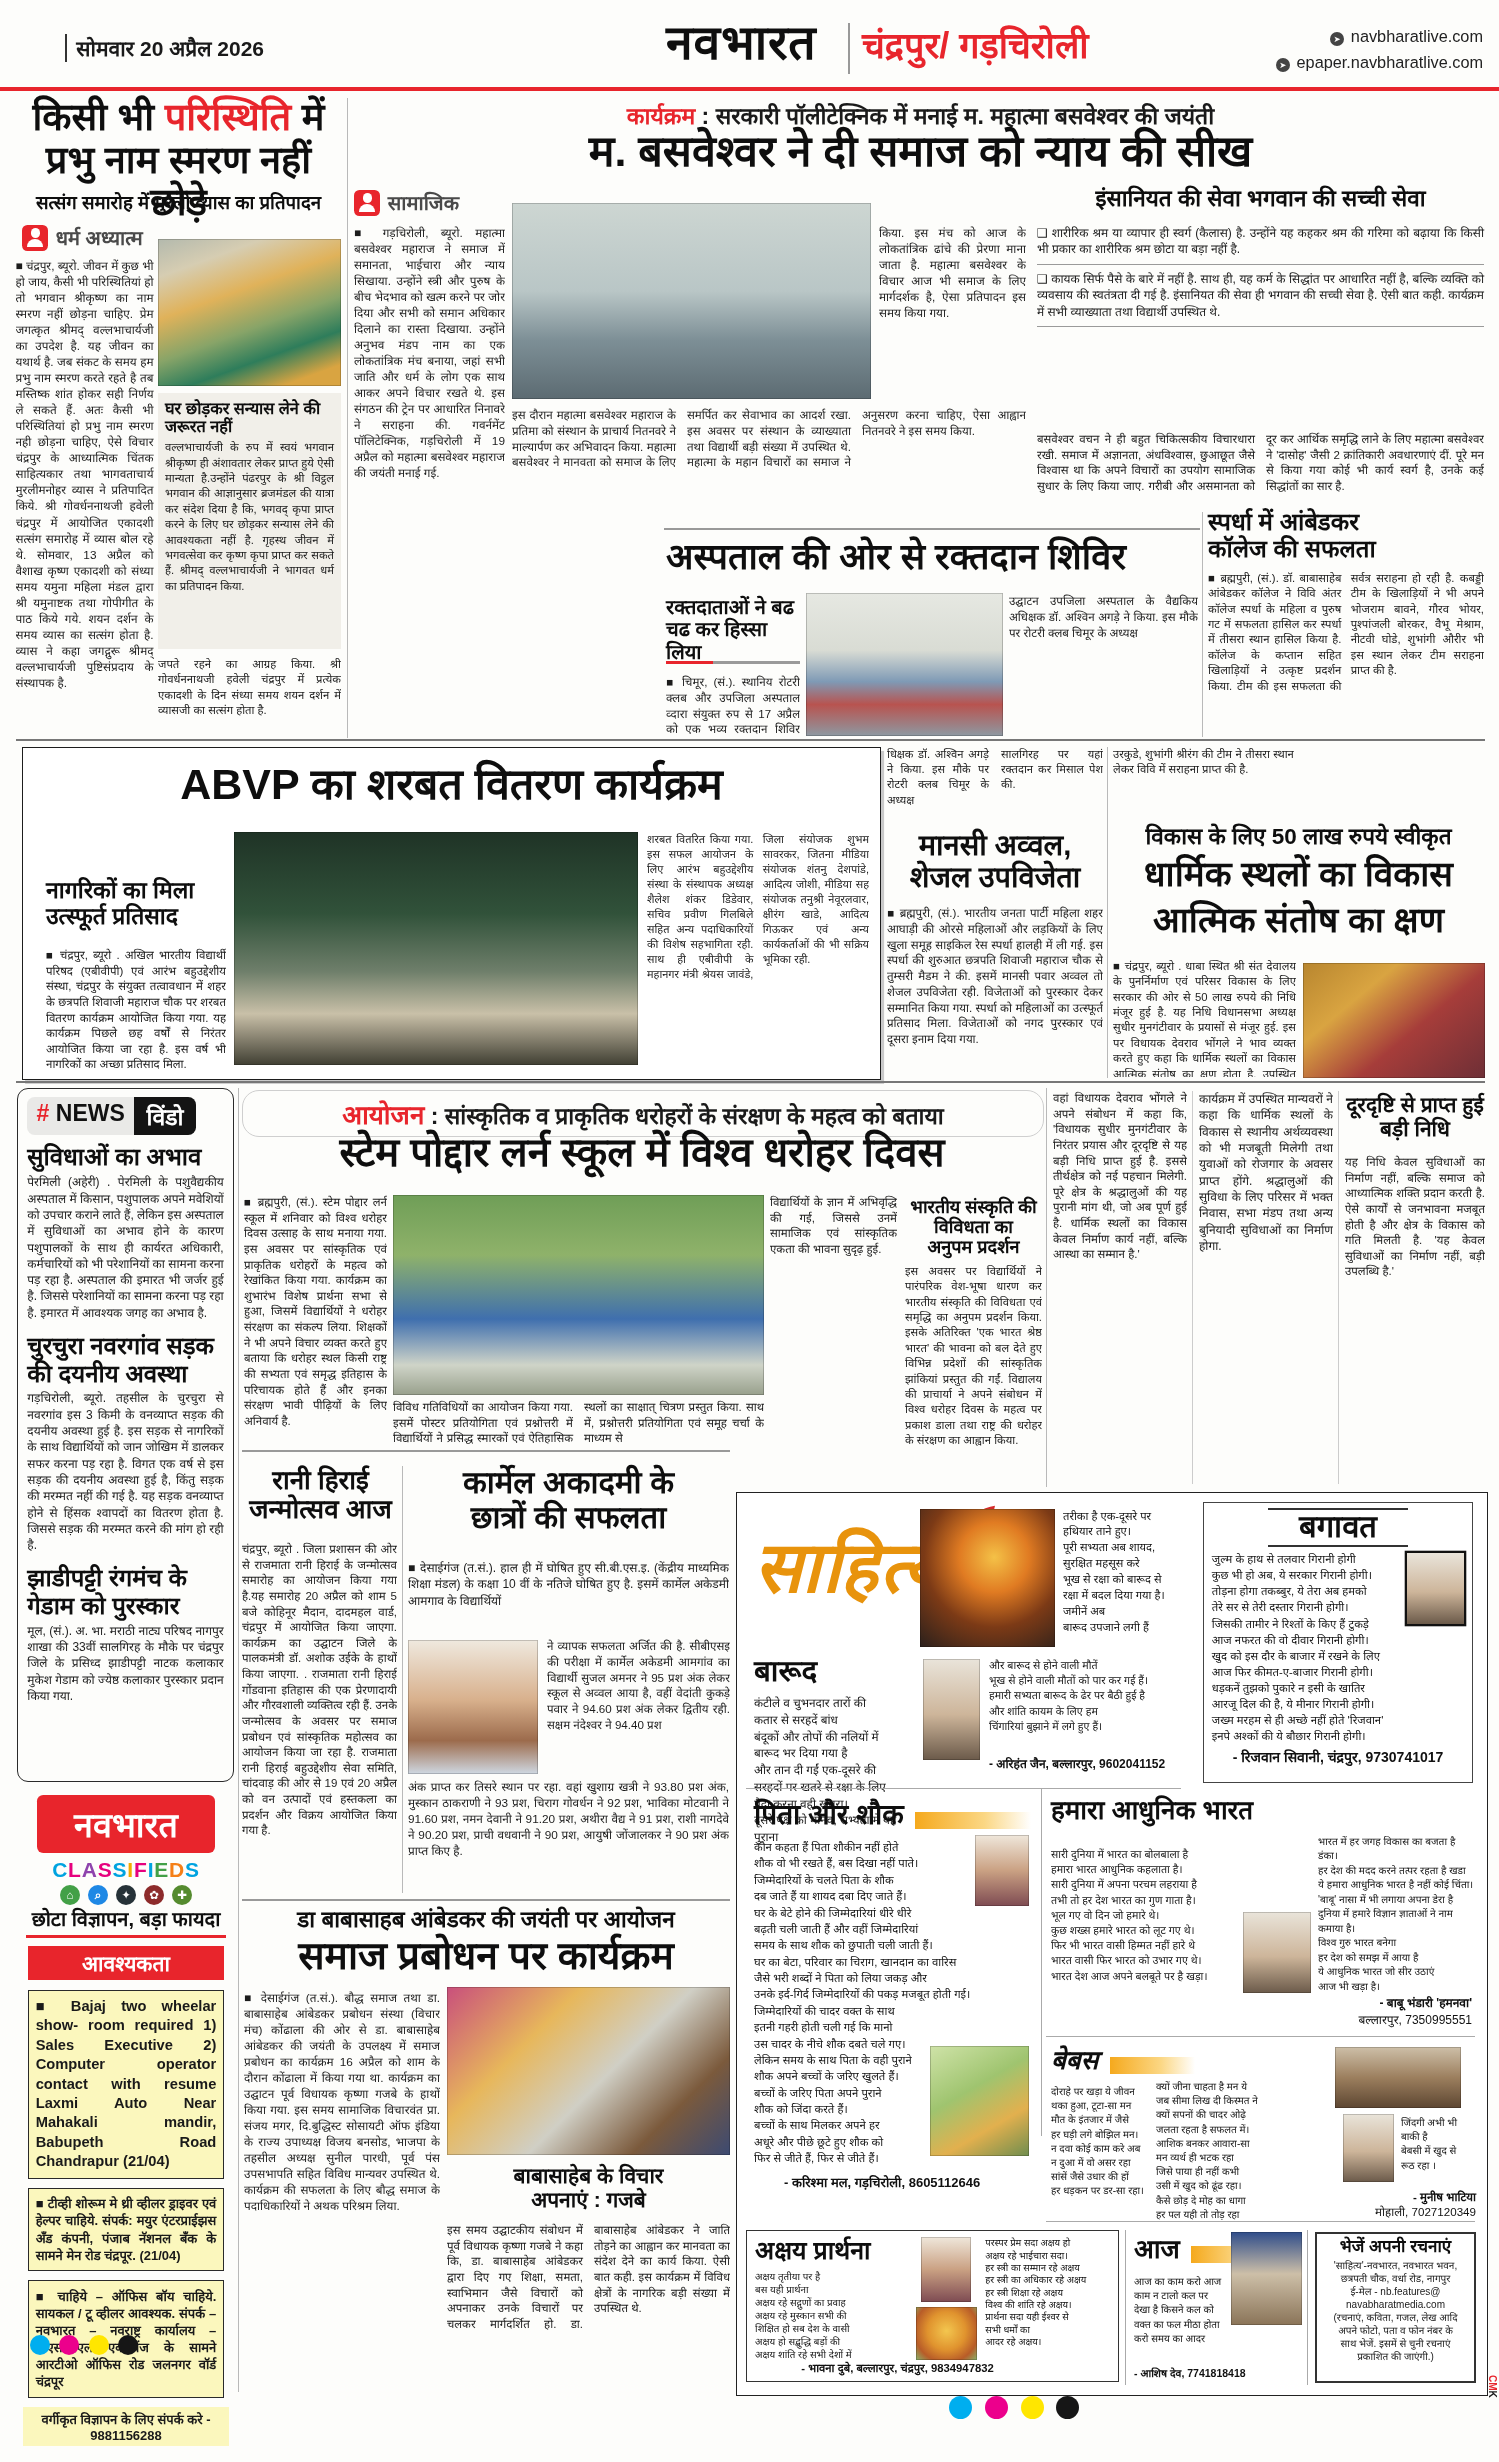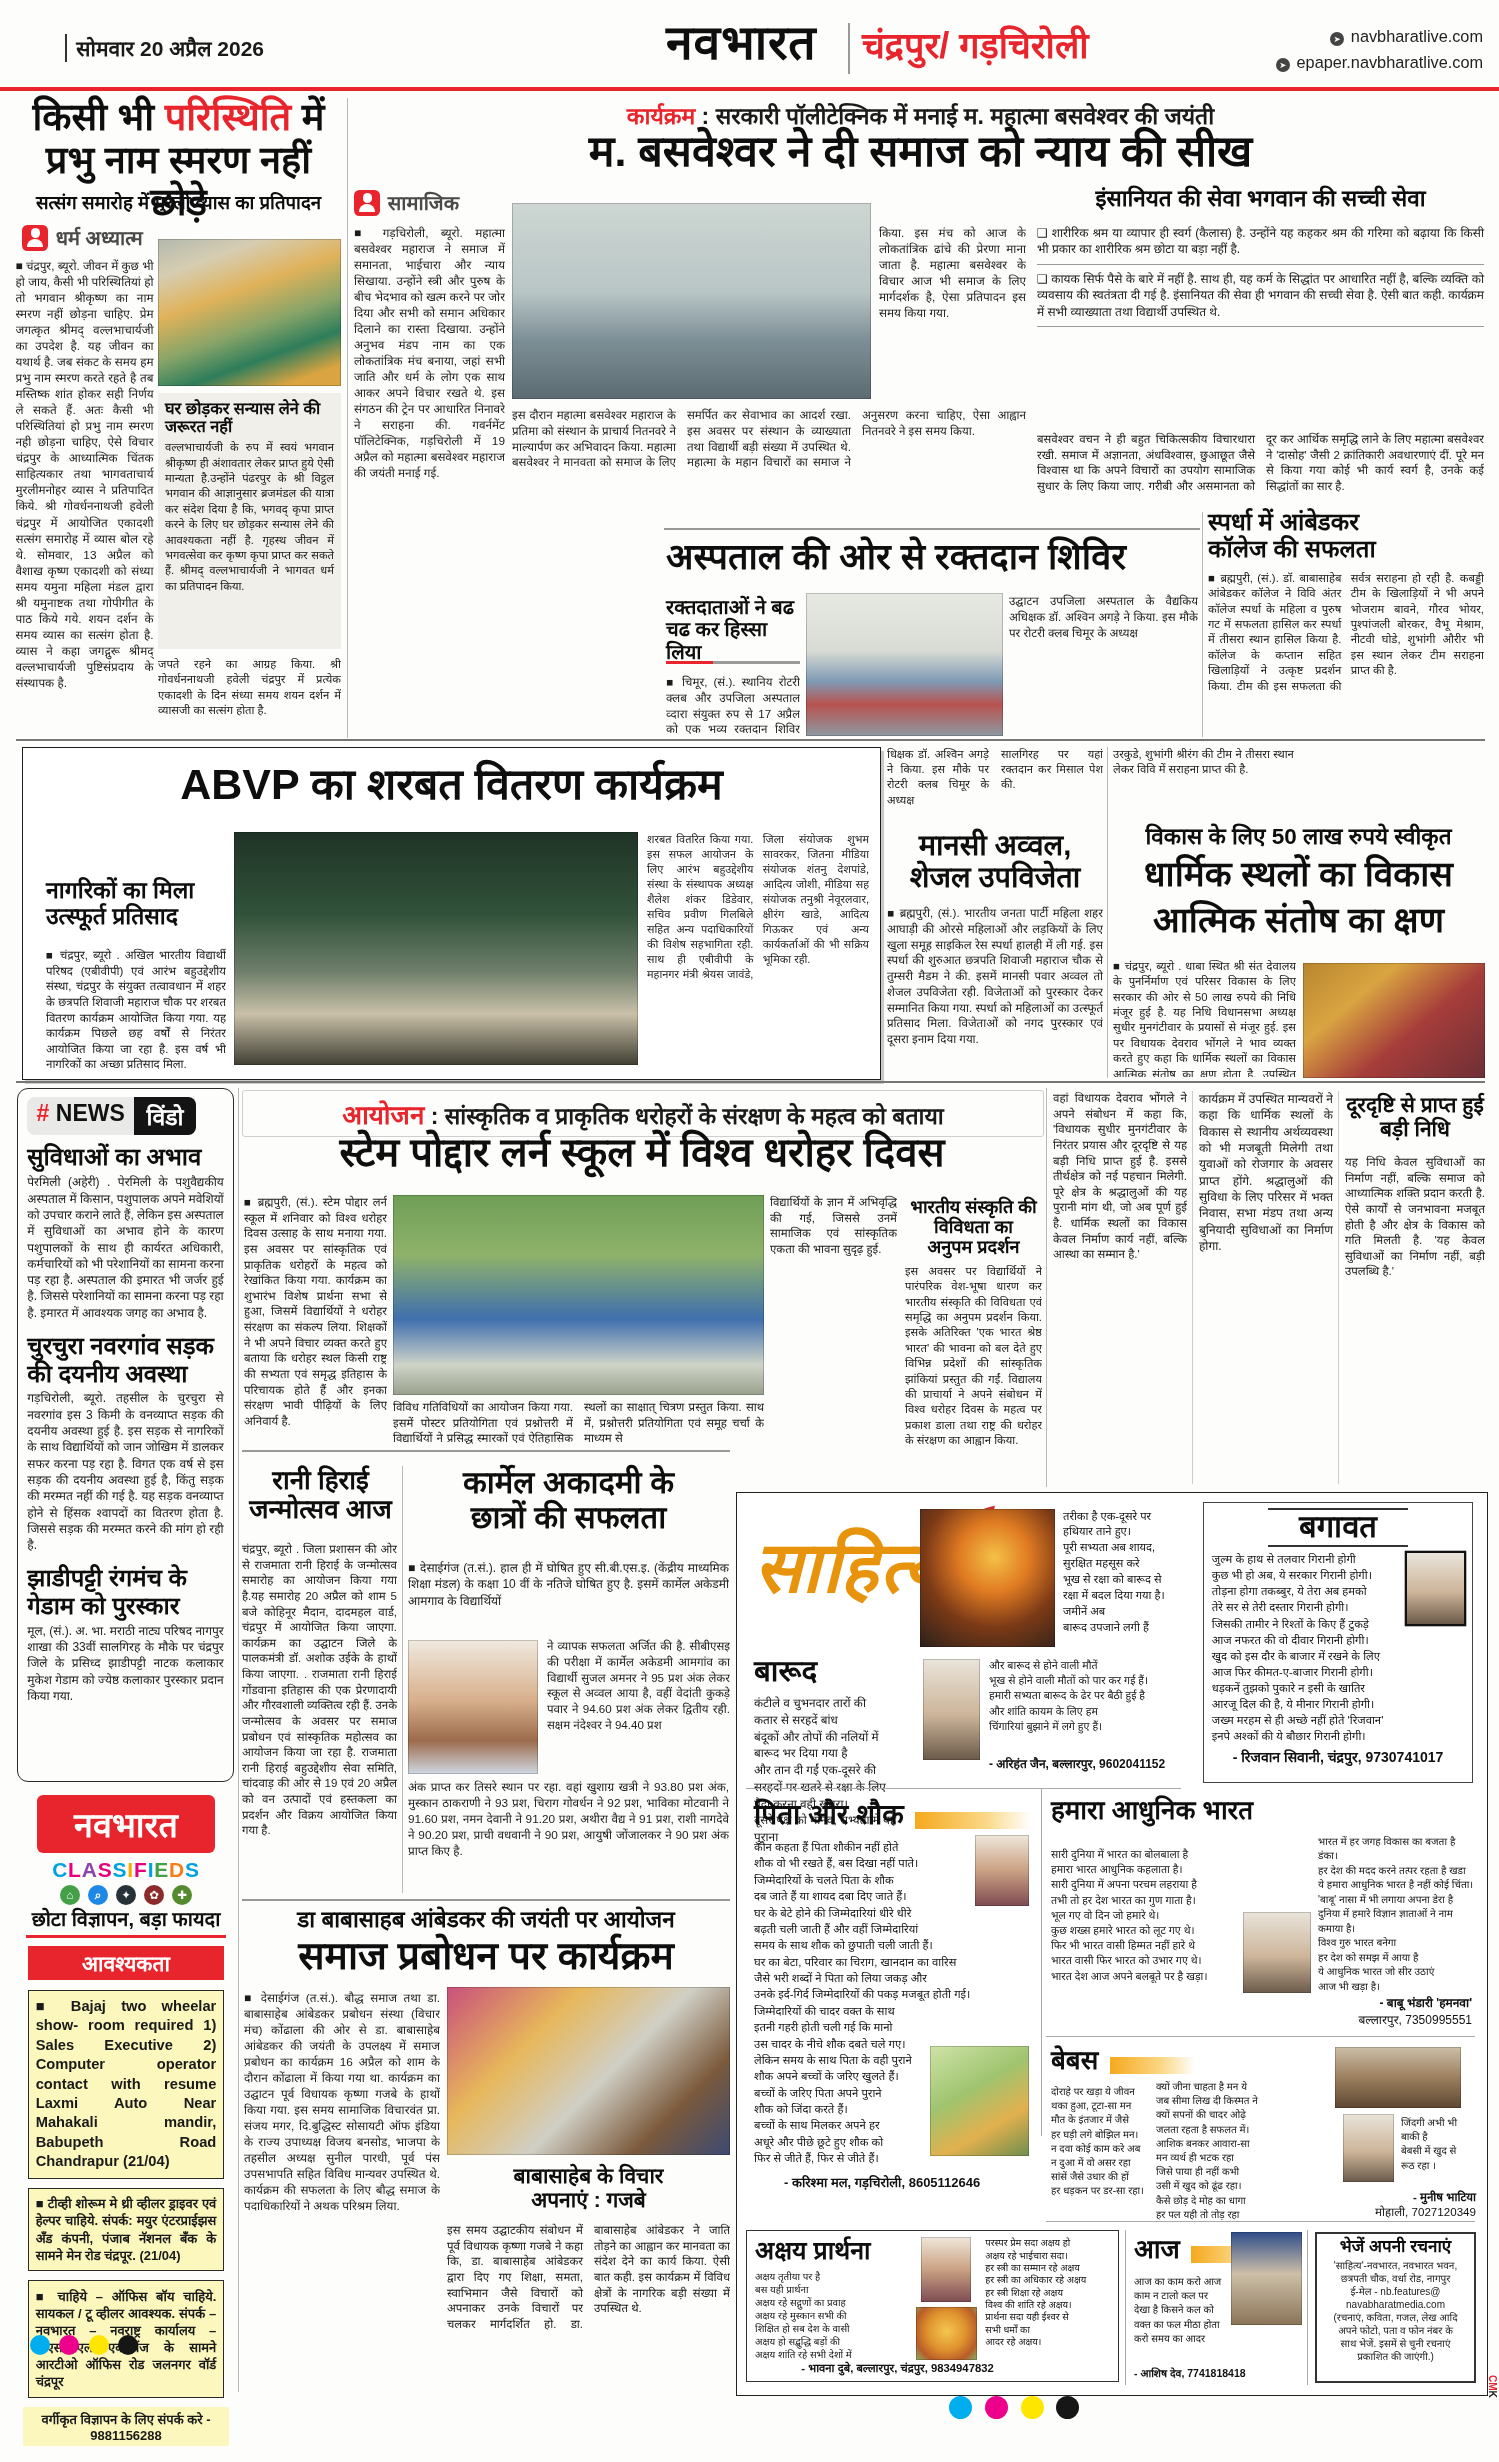--- a/index.html
+++ b/index.html
@@ -196,21 +196,21 @@
   </div>
   <div class="abs" style="left:29.5px;top:2335px;">
     <span class="dot" style="width:20px;height:20px;background:#00aeef;margin-right:6.2px;"></span>
     <span class="dot" style="width:20px;height:20px;background:#ec008c;margin-right:6.2px;"></span>
     <span class="dot" style="width:20px;height:20px;background:#ffe600;margin-right:6.2px;"></span>
     <span class="dot" style="width:20px;height:20px;background:#161616;"></span>
   </div>
 
   <div class="vr" style="left:238px;top:1088px;height:1304px;"></div>
 
-  <div class="abs" style="left:242px;top:1090px;width:800px;border:0.8px solid #cfcfcf;border-radius:3px;padding:4.7px 0;text-align:center;font-size:23px;">
+  <div class="abs" style="left:242px;top:1090px;width:800px;border:0.8px solid #cfcfcf;border-radius:17px;padding:4.7px 0;text-align:center;font-size:23px;">
     <span class="kick red" style="font-size:26px;">आयोजन</span>
     <span class="kick">: सांस्कृतिक व प्राकृतिक धरोहरों के संरक्षण के महत्व को बताया</span>
   </div>
   <div class="abs hl ctr" style="left:242px;top:1130px;width:800px;font-size:40px;">स्टेम पोद्दार लर्न स्कूल में विश्व धरोहर दिवस</div>
   <div class="abs bt" style="left:244px;top:1195px;width:143px;height:287px;overflow:hidden;font-size:11.5px;">■ ब्रह्मपुरी, (सं.). स्टेम पोद्दार लर्न स्कूल में शनिवार को विश्व धरोहर दिवस उत्साह के साथ मनाया गया. इस अवसर पर सांस्कृतिक एवं प्राकृतिक धरोहरों के महत्व को रेखांकित किया गया. कार्यक्रम का शुभारंभ विशेष प्रार्थना सभा से हुआ, जिसमें विद्यार्थियों ने धरोहर संरक्षण का संकल्प लिया. शिक्षकों ने भी अपने विचार व्यक्त करते हुए बताया कि धरोहर स्थल किसी राष्ट्र की सभ्यता एवं समृद्ध इतिहास के परिचायक होते हैं और इनका संरक्षण भावी पीढ़ियों के लिए अनिवार्य है.</div>
   <div class="abs ph ph-kids" style="left:393px;top:1195px;width:371px;height:200px;"></div>
   <div class="abs bt" style="left:393px;top:1400px;width:371px;height:82px;overflow:hidden;column-count:2;column-gap:11px;font-size:11.5px;">विविध गतिविधियों का आयोजन किया गया. इसमें पोस्टर प्रतियोगिता एवं प्रश्नोत्तरी में विद्यार्थियों ने प्रसिद्ध स्मारकों एवं ऐतिहासिक स्थलों का साक्षात् चित्रण प्रस्तुत किया. साथ में, प्रश्नोत्तरी प्रतियोगिता एवं समूह चर्चा के माध्यम से</div>
   <div class="abs bt" style="left:770px;top:1195px;width:127px;height:289px;overflow:hidden;font-size:11.5px;">विद्यार्थियों के ज्ञान में अभिवृद्धि की गई, जिससे उनमें सामाजिक एवं सांस्कृतिक एकता की भावना सुदृढ़ हुई.</div>
   <div class="abs hl pl ctr" style="left:905px;top:1197px;width:137px;font-size:18px;">भारतीय संस्कृति की विविधता का
 अनुपम प्रदर्शन</div>
@@ -356,21 +356,21 @@
 ये आधुनिक भारत जो सीर उठाएं
 आज भी खड़ा है।</div>
     <div class="abs byl" style="left:574px;top:501px;width:161px;text-align:right;font-size:12px;">
       <div>- बाबू भंडारी 'हमनवा'</div>
       <div style="font-weight:400;">बल्लारपुर, 7350995551</div>
     </div>
 
     <div class="hr" style="left:309px;top:543px;width:429px;background:#aaa;height:0.8px;"></div>
 
     <div class="abs" style="left:314px;top:553px;">
-      <span class="hl" style="font-size:26px;">बेबस</span>
+      <span class="hl" style="font-size:26px;font-style:italic;">बेबस</span>
       <span class="yellowbar" style="width:85px;"></span>
     </div>
     <div class="abs poem pl" style="left:314px;top:592px;width:99px;font-size:10px;">दोराहे पर खड़ा ये जीवन
 थका हुआ, टूटा-सा मन
 मौत के इंतजार में जैसे
 हर घड़ी लगे बोझिल मन।
 न दवा कोई काम करे अब
 न दुआ में वो असर रहा
 सांसें जैसे उधार की हों
 हर धड़कन पर डर-सा रहा।</div>

